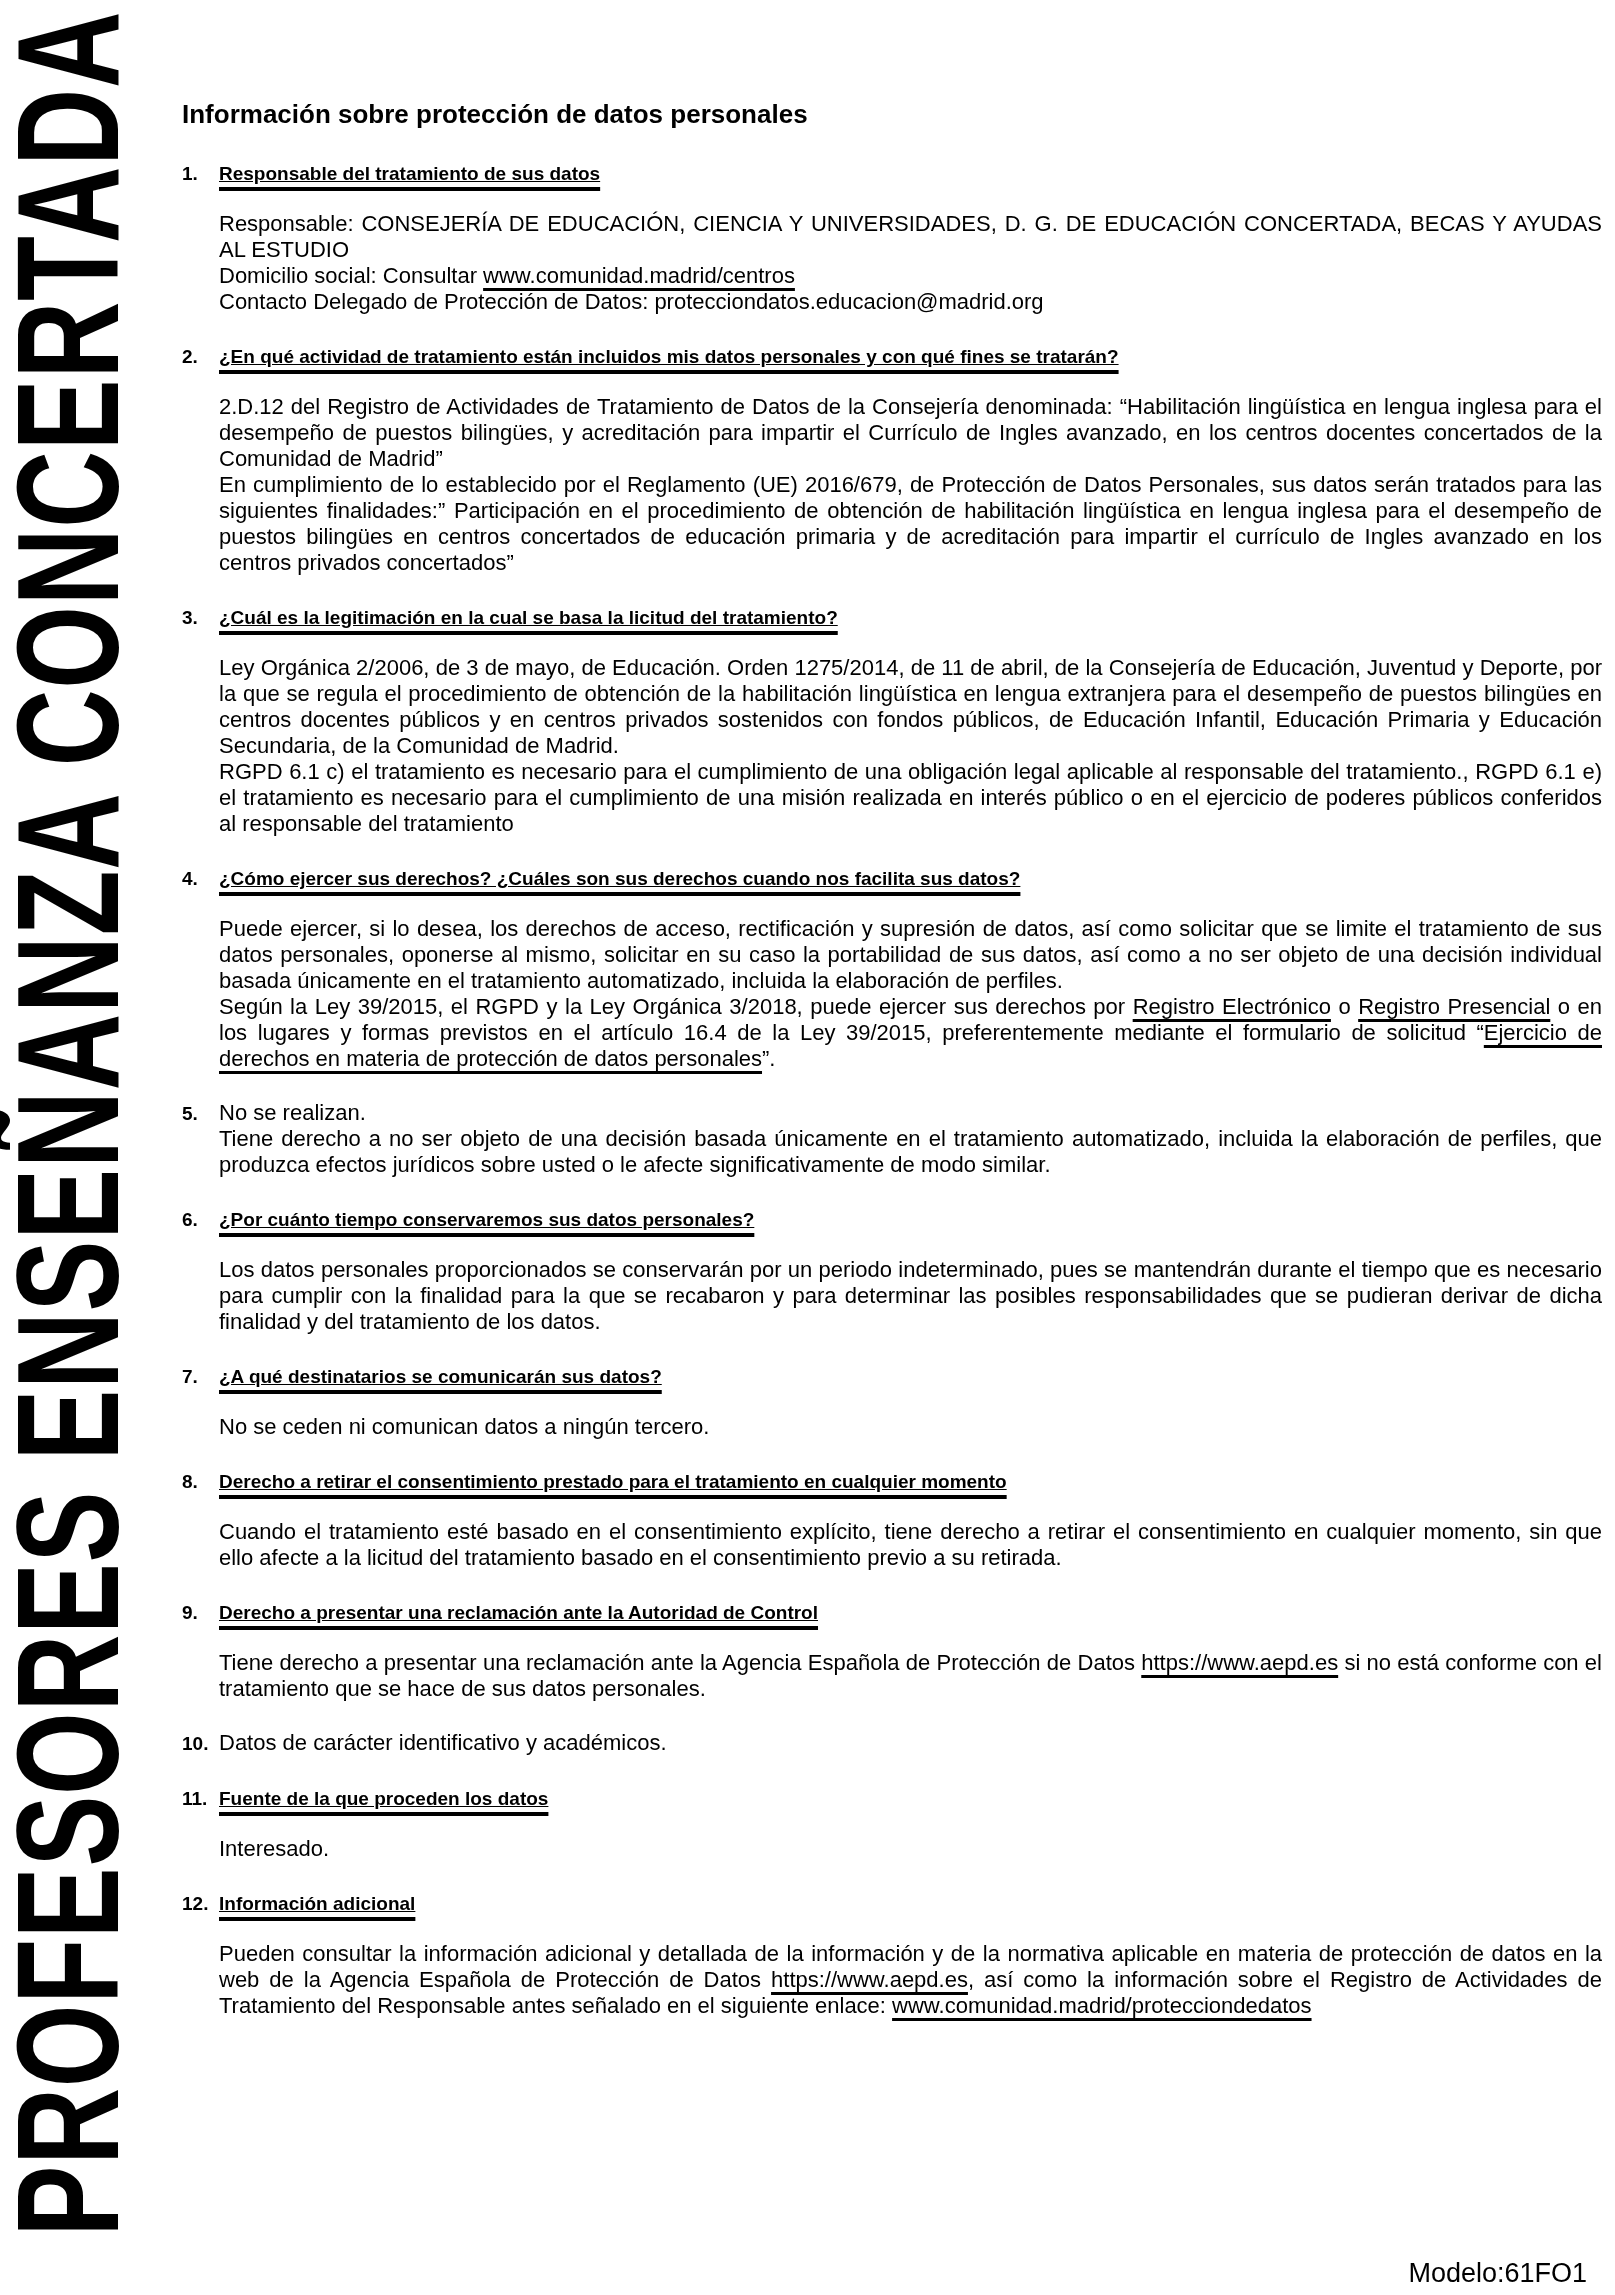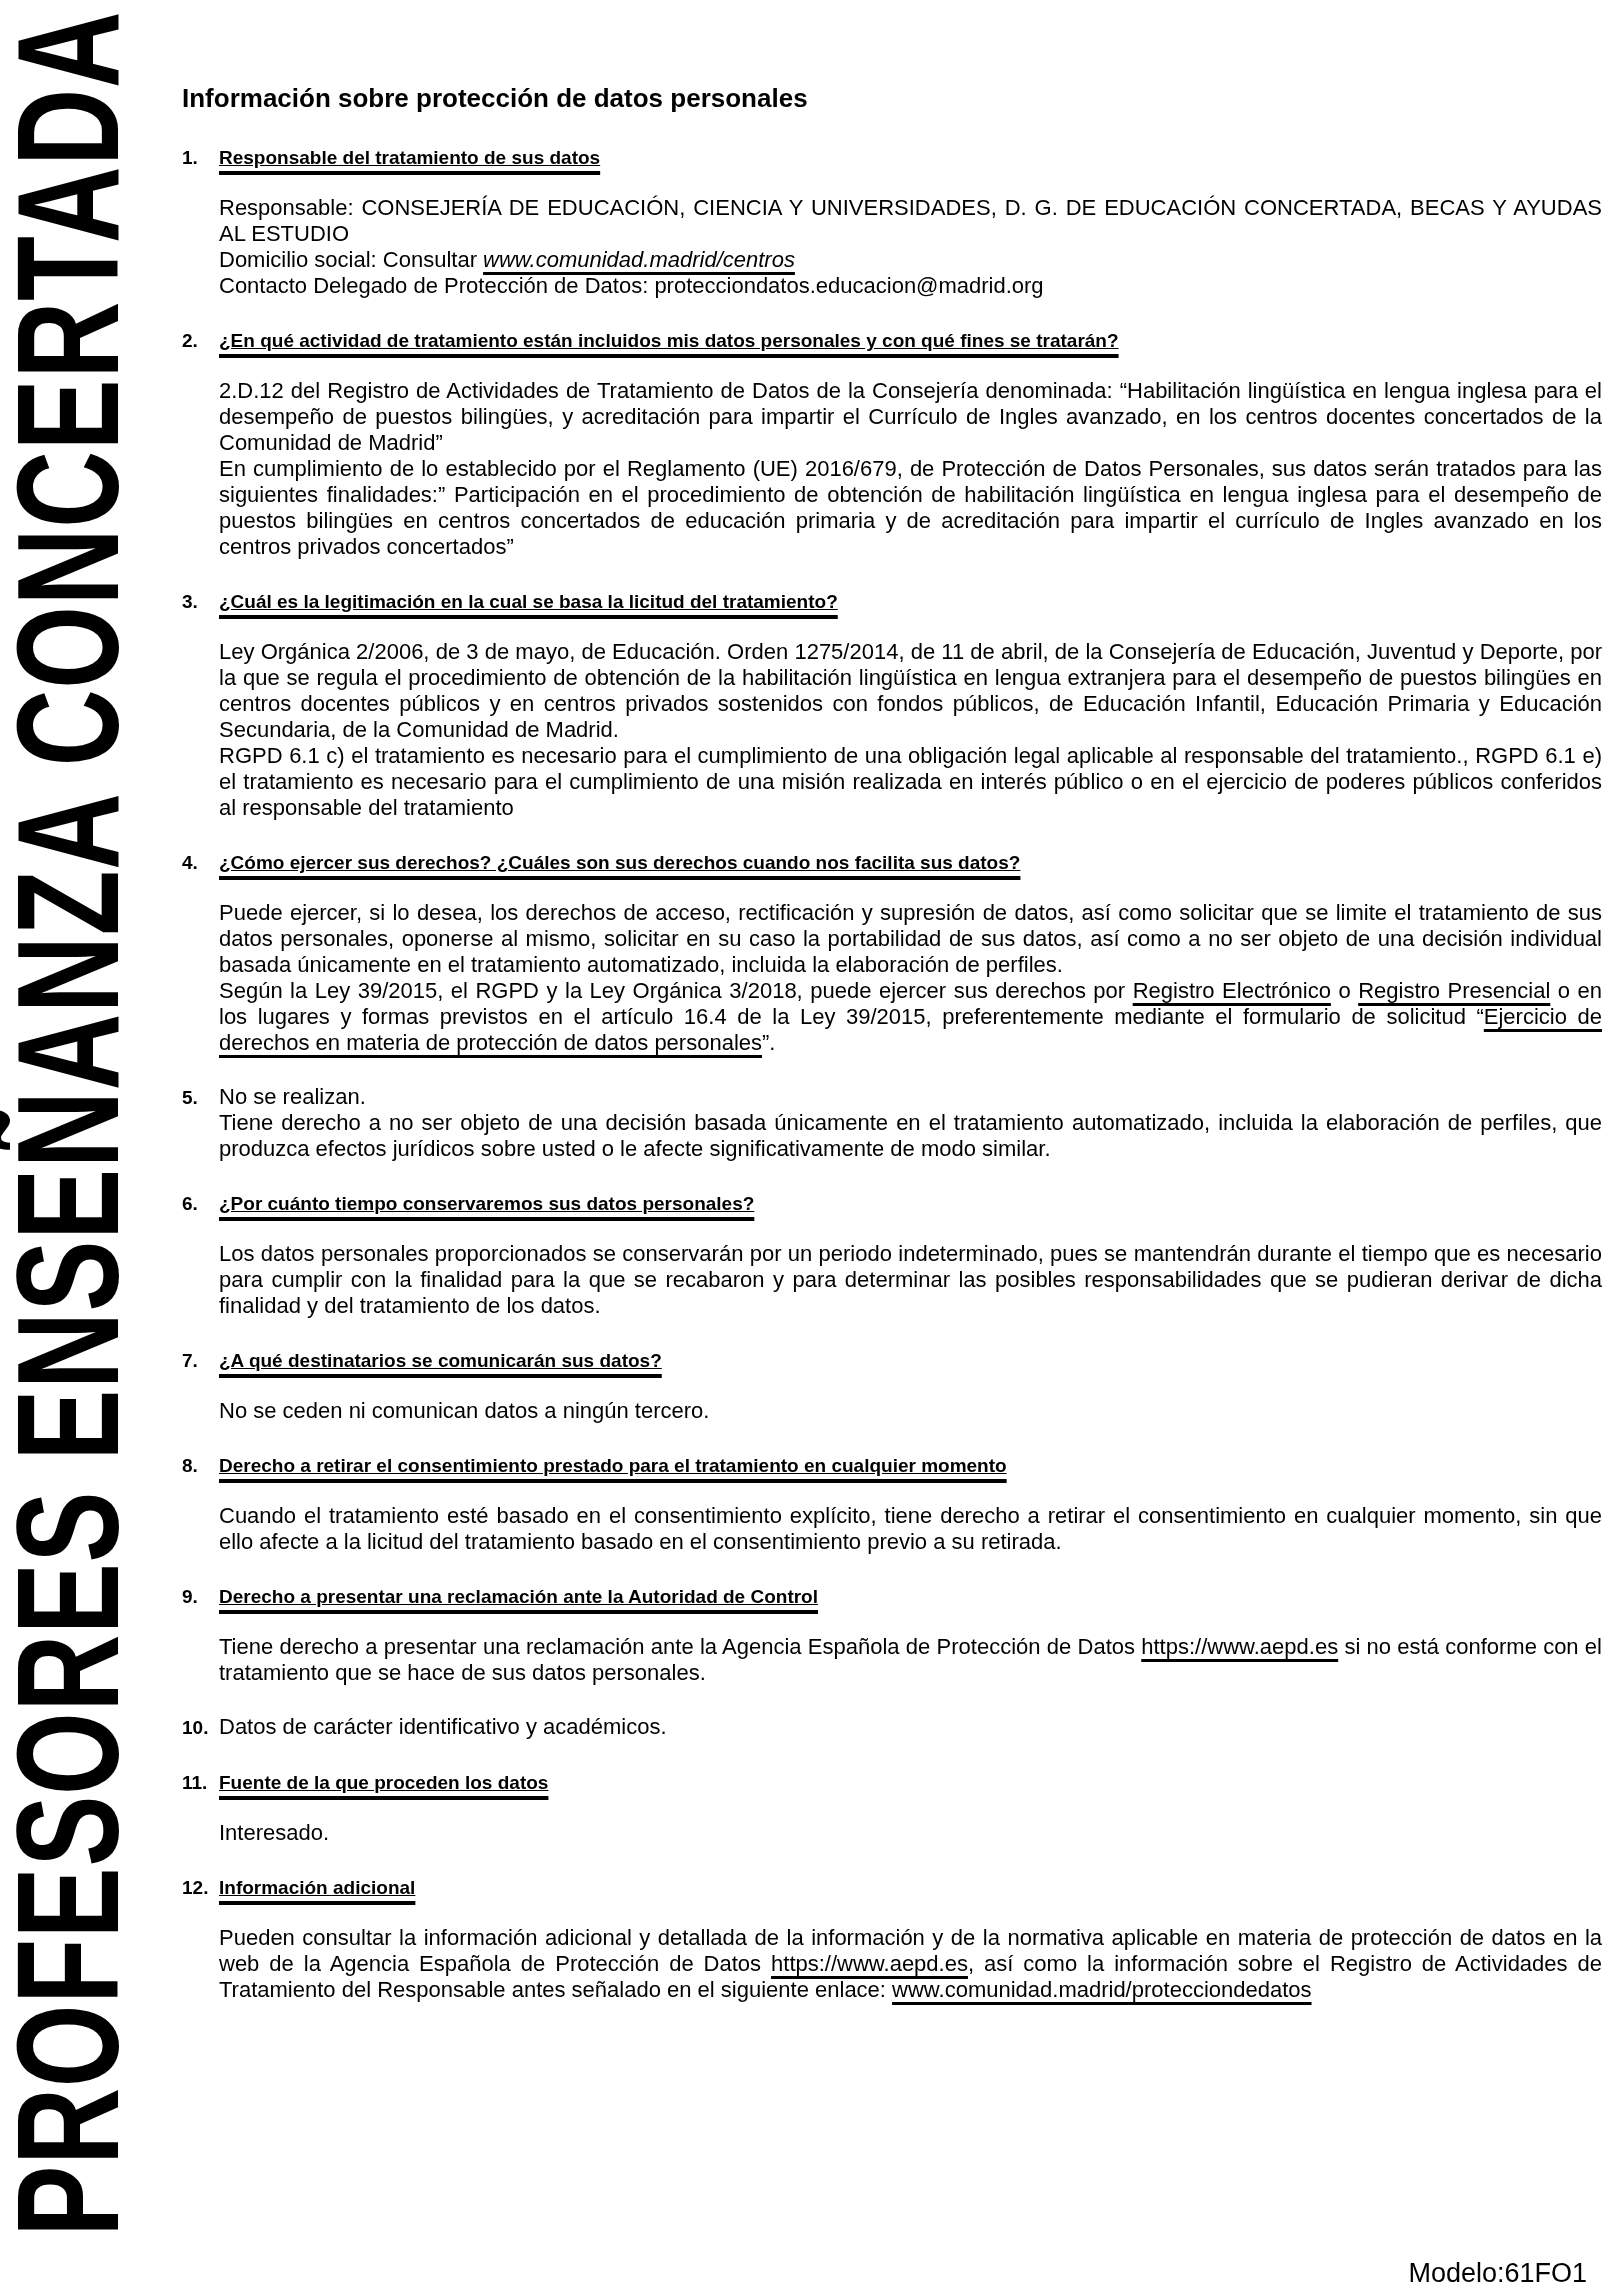--- a/index.html
+++ b/index.html
@@ -14,30 +14,30 @@
     position:absolute; top:0; left:11.3px; width:2295px; height:113px;
     transform-origin:0 0;
     transform: rotate(-90deg) translateX(-2295px);
     text-align:center; line-height:113px; white-space:nowrap;
   }
   .sidebar-text {
     display:inline-block; font-weight:bold; font-size:112px;
     transform: scale(0.95,1.3); transform-origin:50% 50%;
     letter-spacing:0.7px;
   }
-  .content { position:absolute; left:182px; top:83px; width:1420px; }
+  .content { position:absolute; left:182px; top:99px; width:1420px; }
   .title { margin:0 0 30px 0; font-size:26px; line-height:31px; font-weight:bold; }
   .section { display:flex; margin-bottom:28px; }
   .sec-num { flex:0 0 37px; font-weight:bold; font-size:19px; line-height:27px; }
   .sec-body { flex:1; min-width:0; }
   .sec-heading { font-weight:bold; font-size:19px; line-height:27px; margin-bottom:24px;text-decoration:underline; }
   .hl { text-decoration:underline; text-decoration-thickness:3.5px; text-underline-offset:7px; }
   .para { margin:0; font-size:22px; line-height:26px; text-align:justify; }
   .doclink { color:#000; text-decoration:underline; text-decoration-thickness:2.8px; text-underline-offset:5px; cursor:pointer; }
-  .italic { font-style:italic; }
+  .italic { }
   .footer { position:absolute; right:28px; bottom:5.6px; font-size:27px; }
 </style>
 </head>
 <body>
 
 <div class="page">
   <div class="sidebar">
     <span class="sidebar-text">PROFESORES ENSEÑANZA CONCERTADA</span>
   </div>
   <div class="content">

